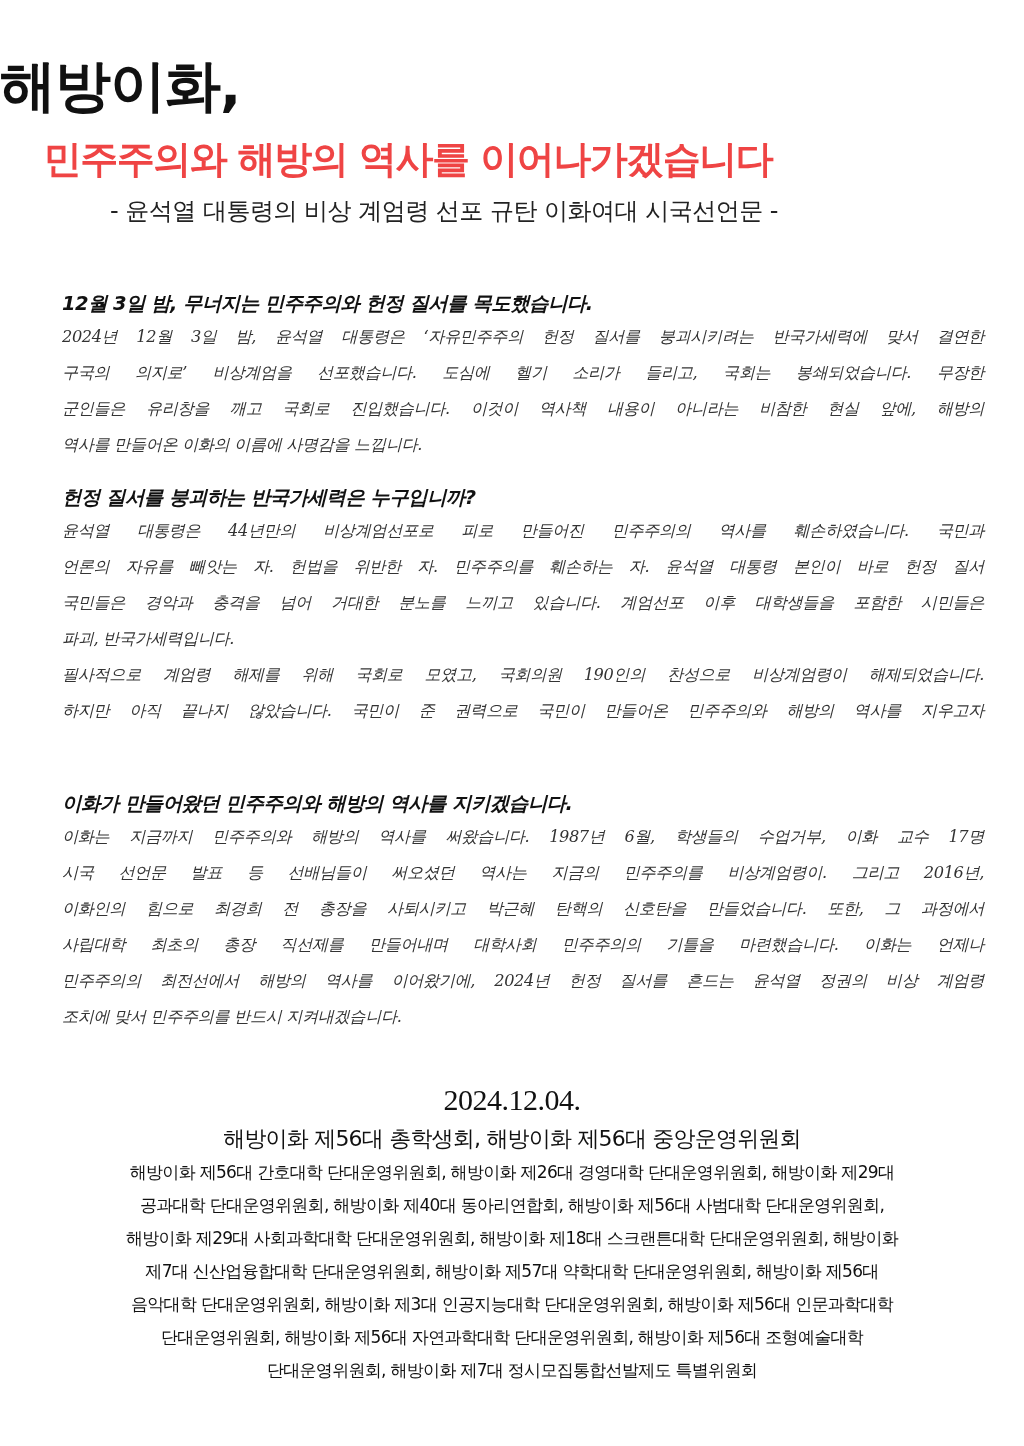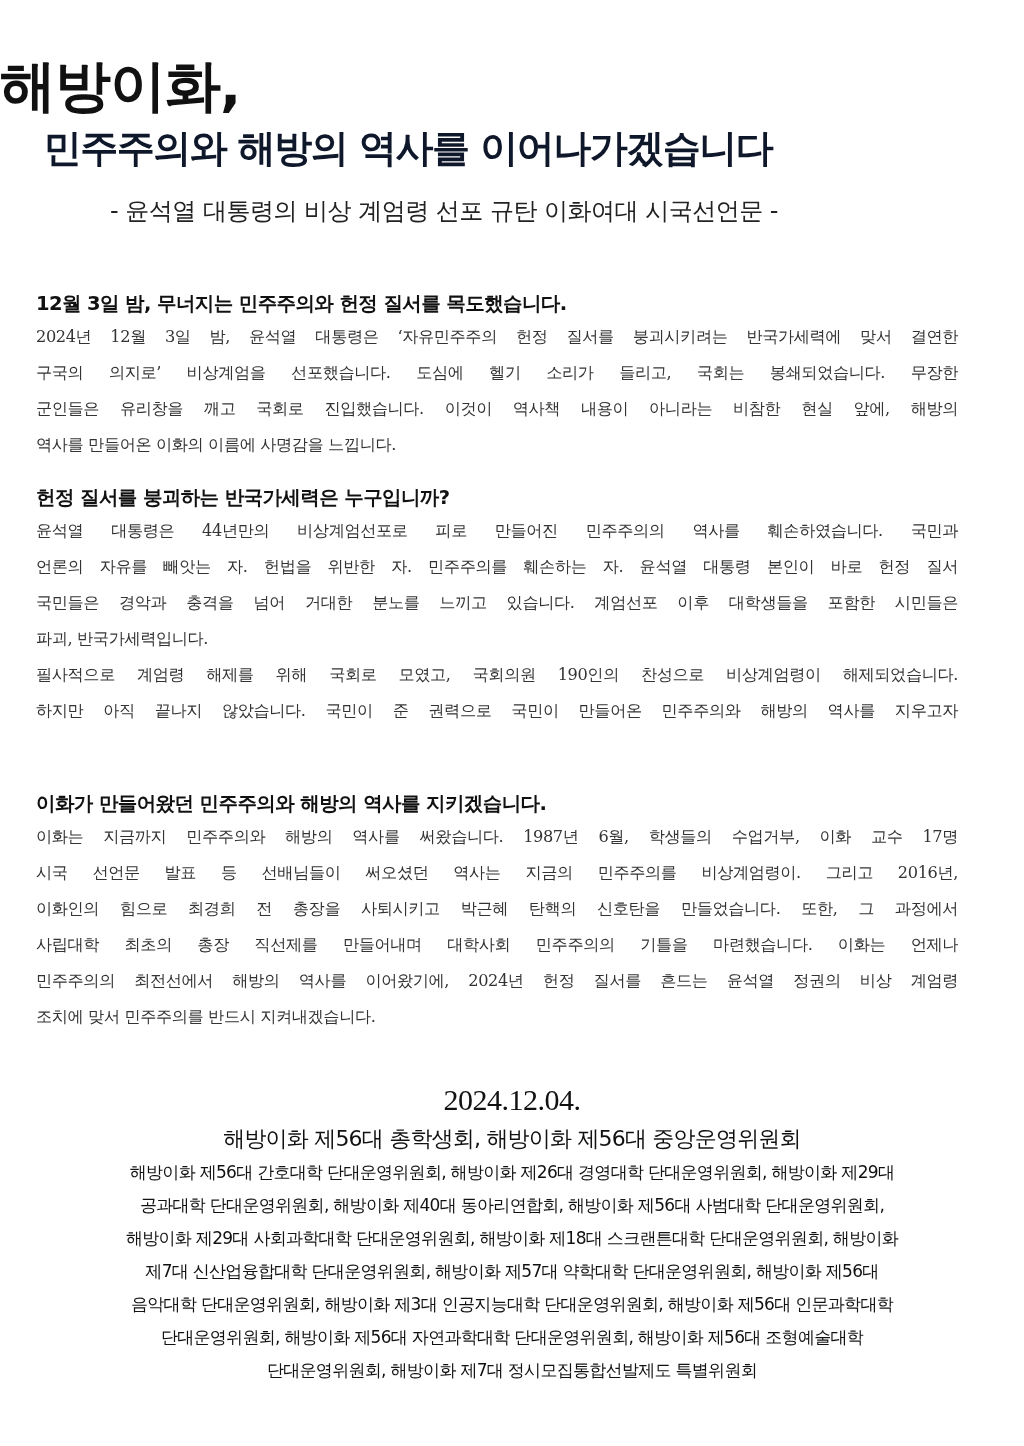--- a/index.html
+++ b/index.html
@@ -28,44 +28,45 @@
       font-family: "DejaVu Sans", sans-serif;
       font-weight: bold;
       font-size: 56px;
       line-height: 56px;
       color: #111;
       letter-spacing: -1px;
     }
     .title-sub {
       position: absolute;
       left: 0; width: 816px;
-      top: 122px;
+      top: 133px;
       text-align: center;
       font-family: "DejaVu Sans", sans-serif;
       font-weight: bold;
       font-size: 38px;
       line-height: 52px;
-      color: #0f172a;
+      color: #ef4444;
       letter-spacing: -1.5px;
     }
     .title-tag {
       position: absolute;
       left: 0; width: 888px;
       top: 193px;
       text-align: center;
       font-family: "DejaVu Sans", sans-serif;
       font-size: 24px;
       line-height: 36px;
       color: #222;
       letter-spacing: -0.5px;
     }
     .section {
       position: absolute;
-      left: 36px;
+      left: 62px;
       width: 922px;
+      font-style: italic;
     }
     .section h2 {
       margin: 0;
       font-family: "DejaVu Sans", sans-serif;
       font-weight: bold;
       font-size: 19.5px;
       line-height: 30px;
       color: #111;
       letter-spacing: -0.6px;
       white-space: nowrap;

